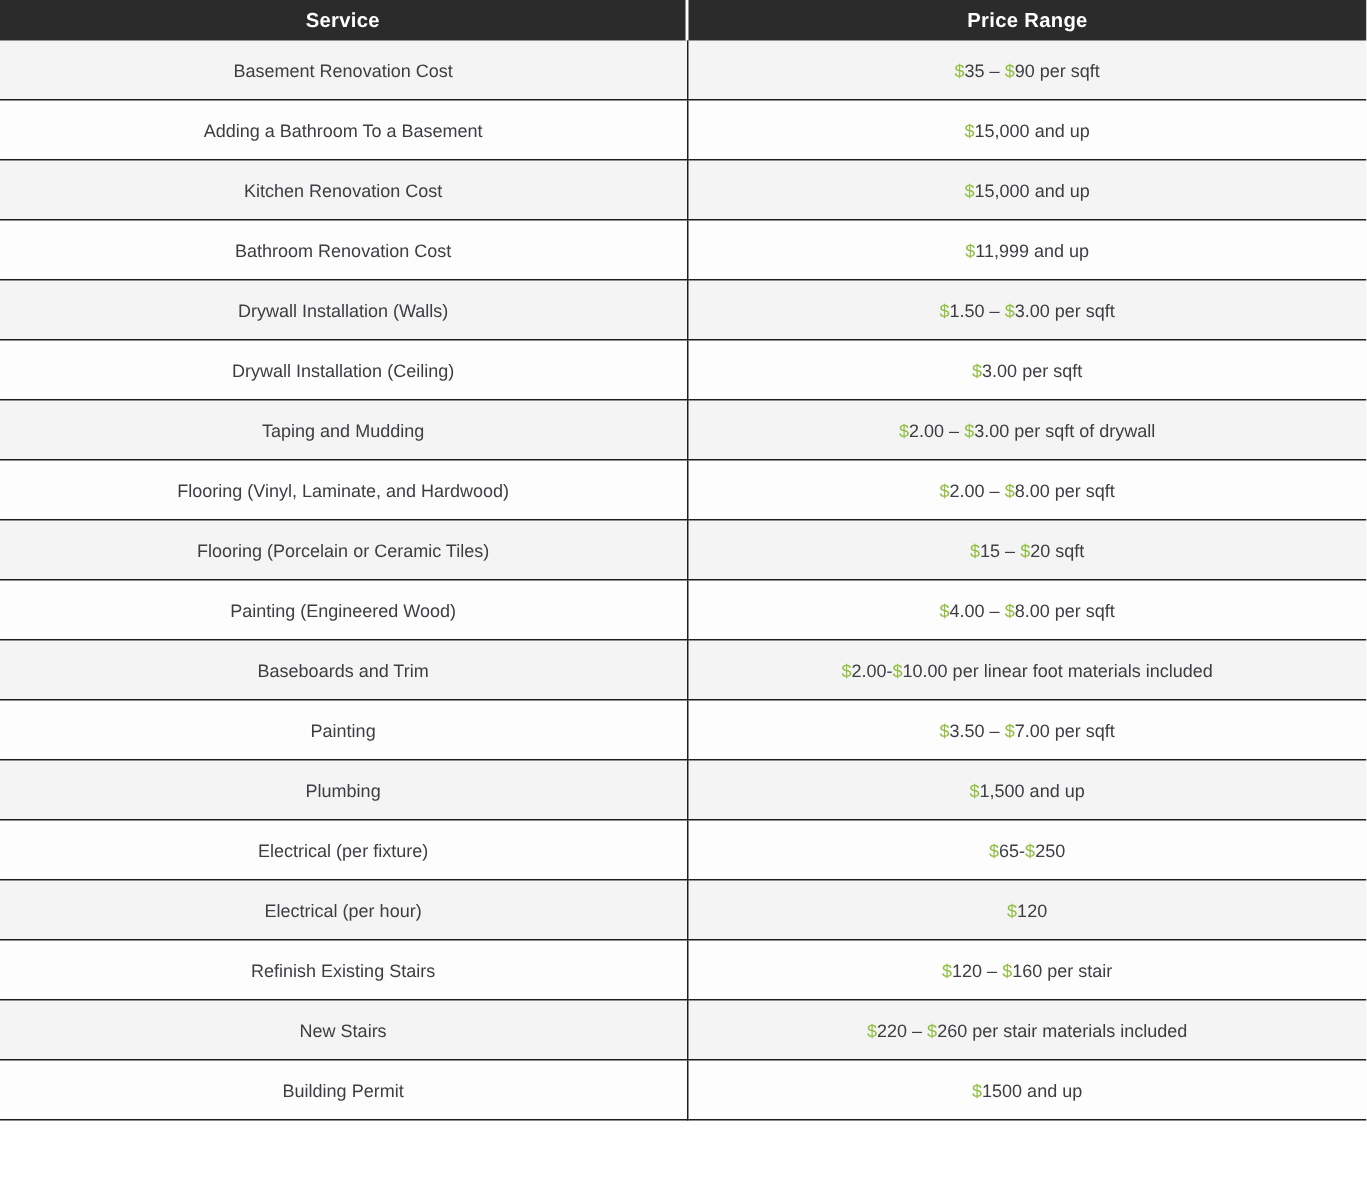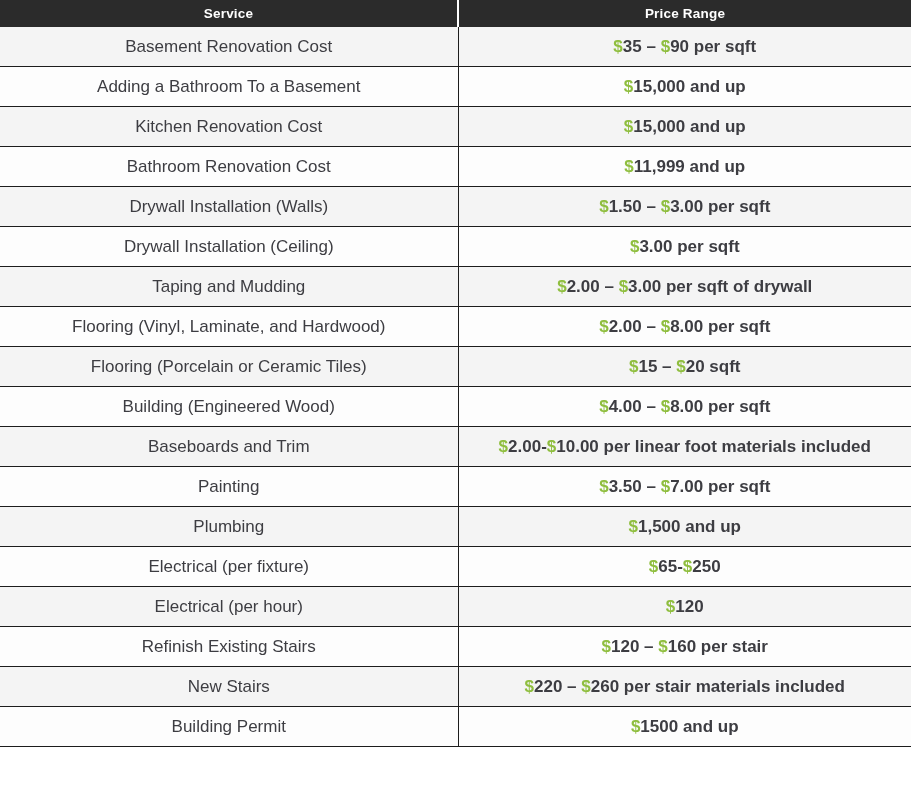--- a/index.html
+++ b/index.html
@@ -34,28 +34,28 @@
     border: none;
   }
   thead th.th-service { border-right: 2px solid #ffffff; }
 
   tbody tr { height: 39px; }
   tbody td {
     height: 39px;
     padding: 0 8px;
     text-align: center;
     vertical-align: middle;
-    font-size: 17px;
+    font-size: 12px;
     color: #3d3d42;
     border-bottom: 1.3px solid #1d1d1d;
     border-right: 1.3px solid #1d1d1d;
     white-space: nowrap;
     overflow: hidden;
   }
-  tbody td.cell-price { border-right: none; font-weight: bold; }
+  tbody td.cell-price { border-right: none; }
   tbody tr:nth-child(odd)  td { background: #f4f4f4; }
   tbody tr:nth-child(even) td { background: #fdfdfd; }
   tbody tr:last-child td { border-bottom: 1.3px solid #1d1d1d; }
 
   .money { color: #8fbe3f; }
   .dash  { color: #3d3d42; }
 </style>
 </head>
 <body>
 
@@ -101,21 +101,21 @@
       </tr>
       <tr>
         <td class="cell-service">Flooring (Vinyl, Laminate, and Hardwood)</td>
         <td class="cell-price"><span class="money" style="color: rgb(143, 190, 63);">$</span>2.00 <span class="dash">–</span> <span class="money" style="color: rgb(143, 190, 63);">$</span>8.00 per sqft</td>
       </tr>
       <tr>
         <td class="cell-service">Flooring (Porcelain or Ceramic Tiles)</td>
         <td class="cell-price"><span class="money" style="color: rgb(143, 190, 63);">$</span>15 <span class="dash">–</span> <span class="money" style="color: rgb(143, 190, 63);">$</span>20 sqft</td>
       </tr>
       <tr>
-        <td class="cell-service">Building (Engineered Wood)</td>
+        <td class="cell-service">Painting (Engineered Wood)</td>
         <td class="cell-price"><span class="money" style="color: rgb(143, 190, 63);">$</span>4.00 <span class="dash">–</span> <span class="money" style="color: rgb(143, 190, 63);">$</span>8.00 per sqft</td>
       </tr>
       <tr>
         <td class="cell-service">Baseboards and Trim</td>
         <td class="cell-price"><span class="money" style="color: rgb(143, 190, 63);">$</span>2.00-<span class="money" style="color: rgb(143, 190, 63);">$</span>10.00 per linear foot materials included</td>
       </tr>
       <tr>
         <td class="cell-service">Painting</td>
         <td class="cell-price"><span class="money" style="color: rgb(143, 190, 63);">$</span>3.50  <span class="dash">–</span> <span class="money" style="color: rgb(143, 190, 63);">$</span>7.00 per sqft</td>
       </tr>

